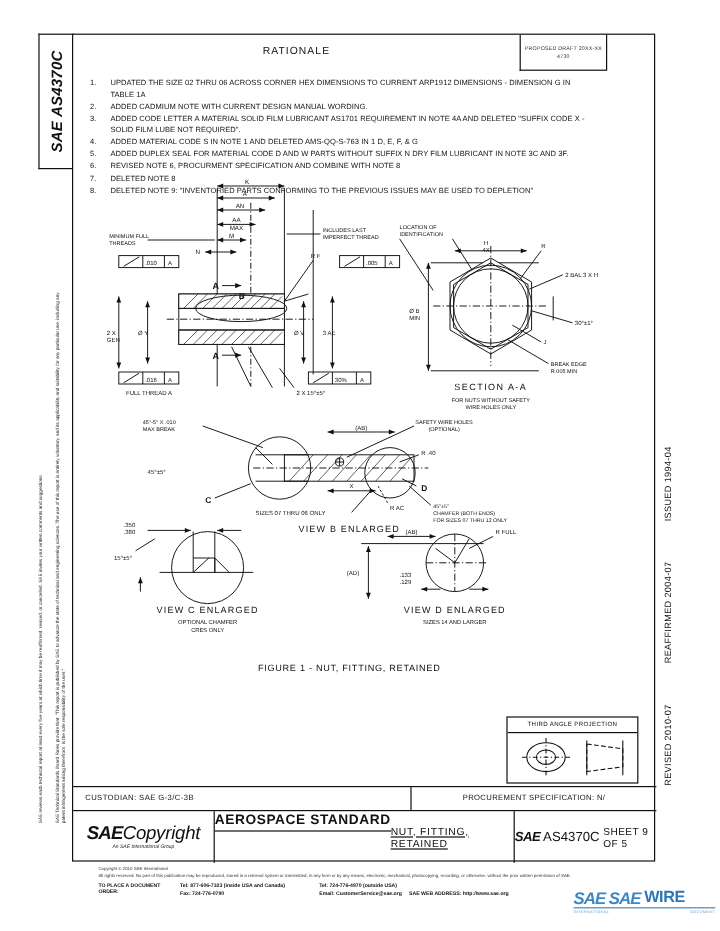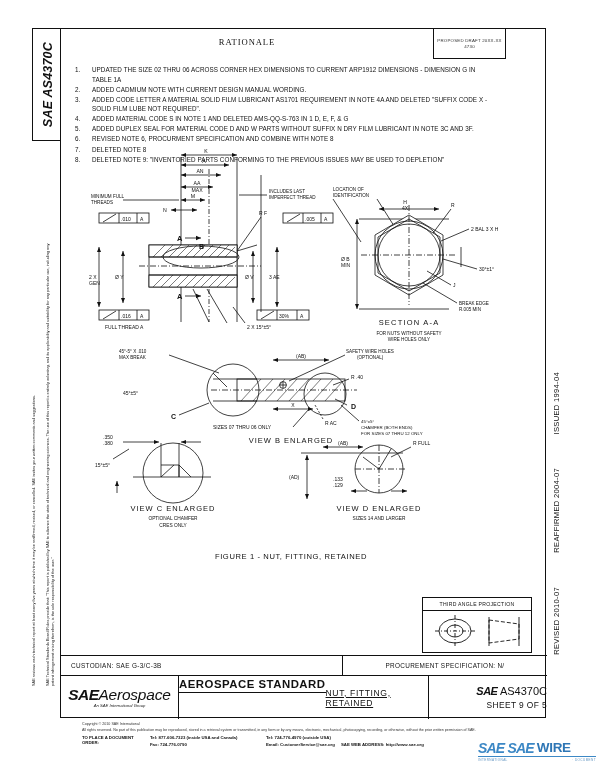--- a/index.html
+++ b/index.html
@@ -90,21 +90,20 @@
     left: 0; top: 0;
     width: 486px; height: 30px;
   }
   .rat-title {
     position: absolute;
     left: 0; top: 8px; width: 372px;
     text-align: center;
     font-size: 8.6px;
     letter-spacing: .9px;
     color: #111;
-    font-family: Liberation Serif, serif;
   }
   .rat-box {
     position: absolute;
     left: 372px; top: 0;
     width: 72px; height: 30px;
     border-left: 1.2px solid #111;
     border-bottom: 1.2px solid #111;
     display: flex; flex-direction: column;
     align-items: center; justify-content: center;
     gap: 1px;
@@ -212,22 +211,22 @@
     display: flex; align-items: center; justify-content: center;
     font-size: 11.4px; font-weight: bold; letter-spacing: .5px; color: #111;
   }
   .tb-mid-bot {
     flex: 1;
     display: flex; align-items: center; justify-content: center;
     font-size: 8.6px; letter-spacing: .6px; color: #111; text-decoration: underline;
   }
   .tb-right {
     width: 118px;
-    display: flex; flex-direction: column;
-    align-items: flex-end; justify-content: center;
+    display: flex; flex-direction: row;
+    align-items: center; justify-content: center;
     gap: 3px;
   }
   .tb-right .r1 { font-size: 11px; color: #111; white-space: nowrap; }
   .tb-right .r1 b { font-weight: 900; font-style: italic; letter-spacing: -.5px; }
   .tb-right .r2 { font-size: 8.4px; letter-spacing: .4px; color: #111; }
 
   
   .footer {
     position: absolute;
     left: 82px; top: 722px;
@@ -696,21 +695,21 @@
       </div>
     </div>
 
     <div class="custrow">
       <div class="cust-left">CUSTODIAN: SAE G-3/C-3B</div>
       <div class="cust-right">PROCUREMENT SPECIFICATION: N/</div>
     </div>
 
     <div class="titleblock">
       <div class="tb-logo">
-        <div class="l1"><b>SAE</b><i>Aerospace</i></div>
+        <div class="l1"><b>SAE</b><i>Copyright</i></div>
         <div class="l2">An SAE International Group</div>
       </div>
       <div class="tb-mid">
         <div class="tb-mid-top">AEROSPACE STANDARD</div>
         <div class="tb-mid-bot">NUT, FITTING, RETAINED</div>
       </div>
       <div class="tb-right">
         <div class="r1"><b>SAE</b><span> AS4370C</span></div>
         <div class="r2">SHEET 9 OF 5</div>
       </div>

